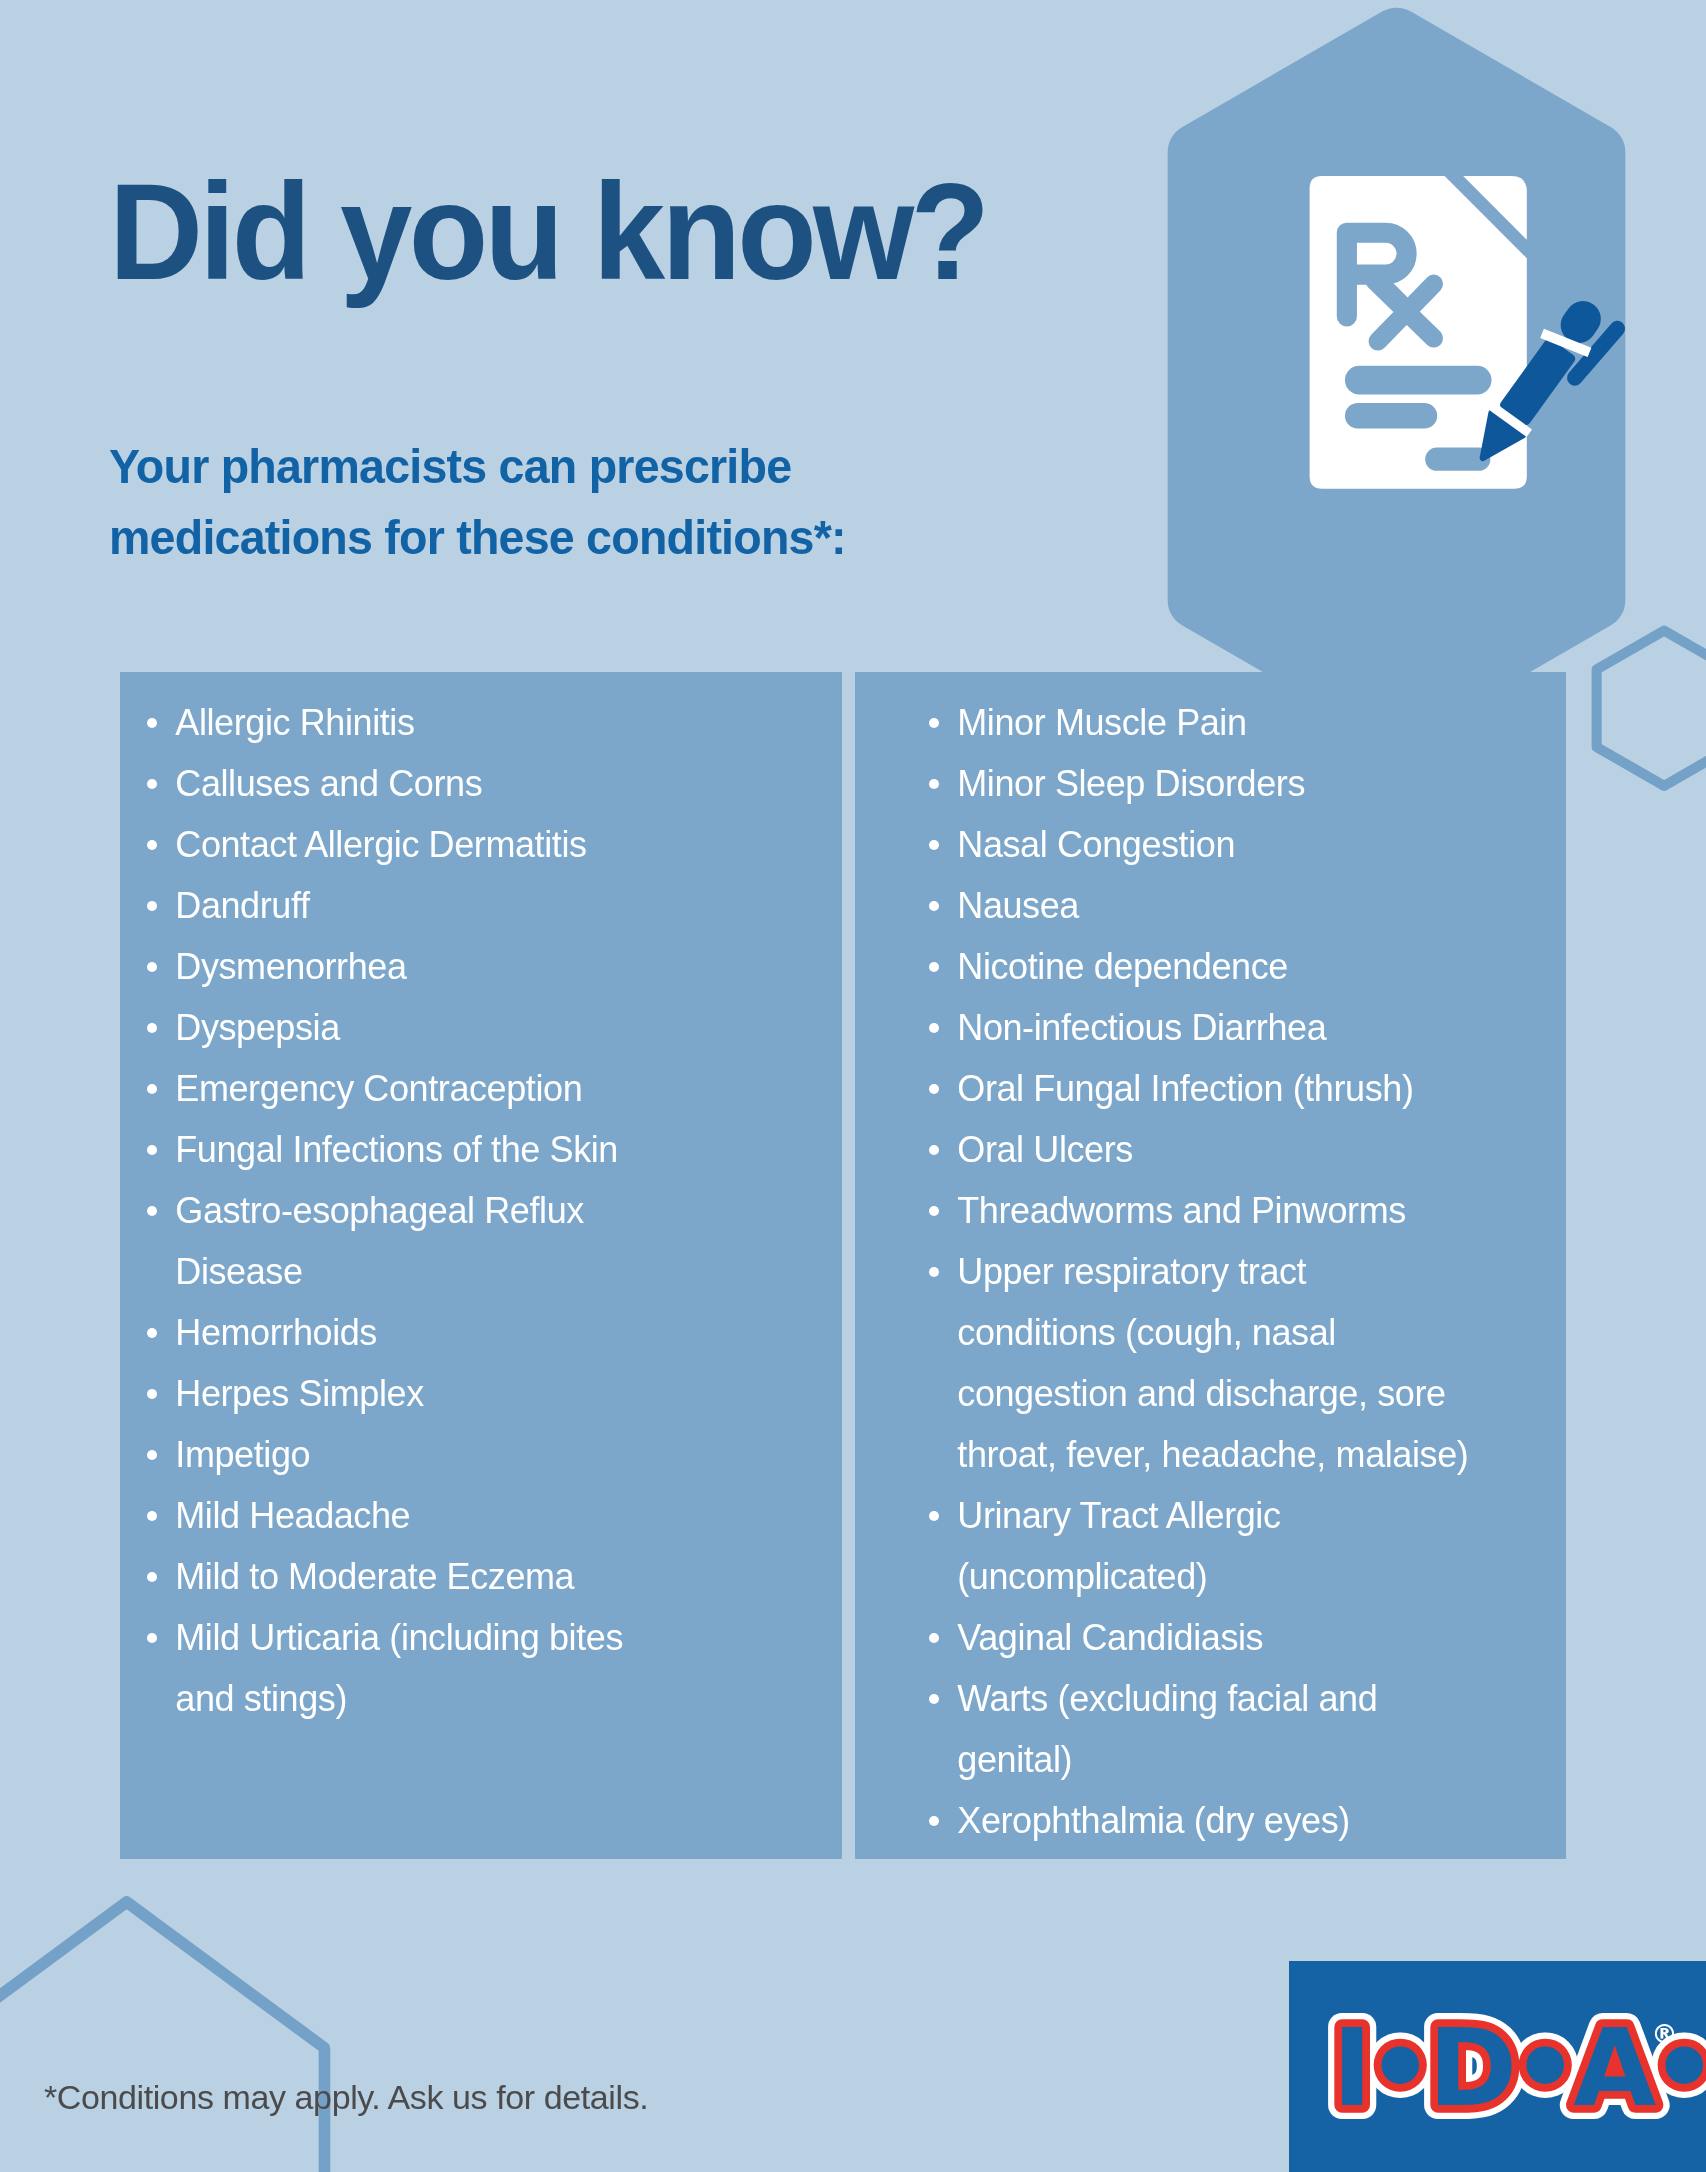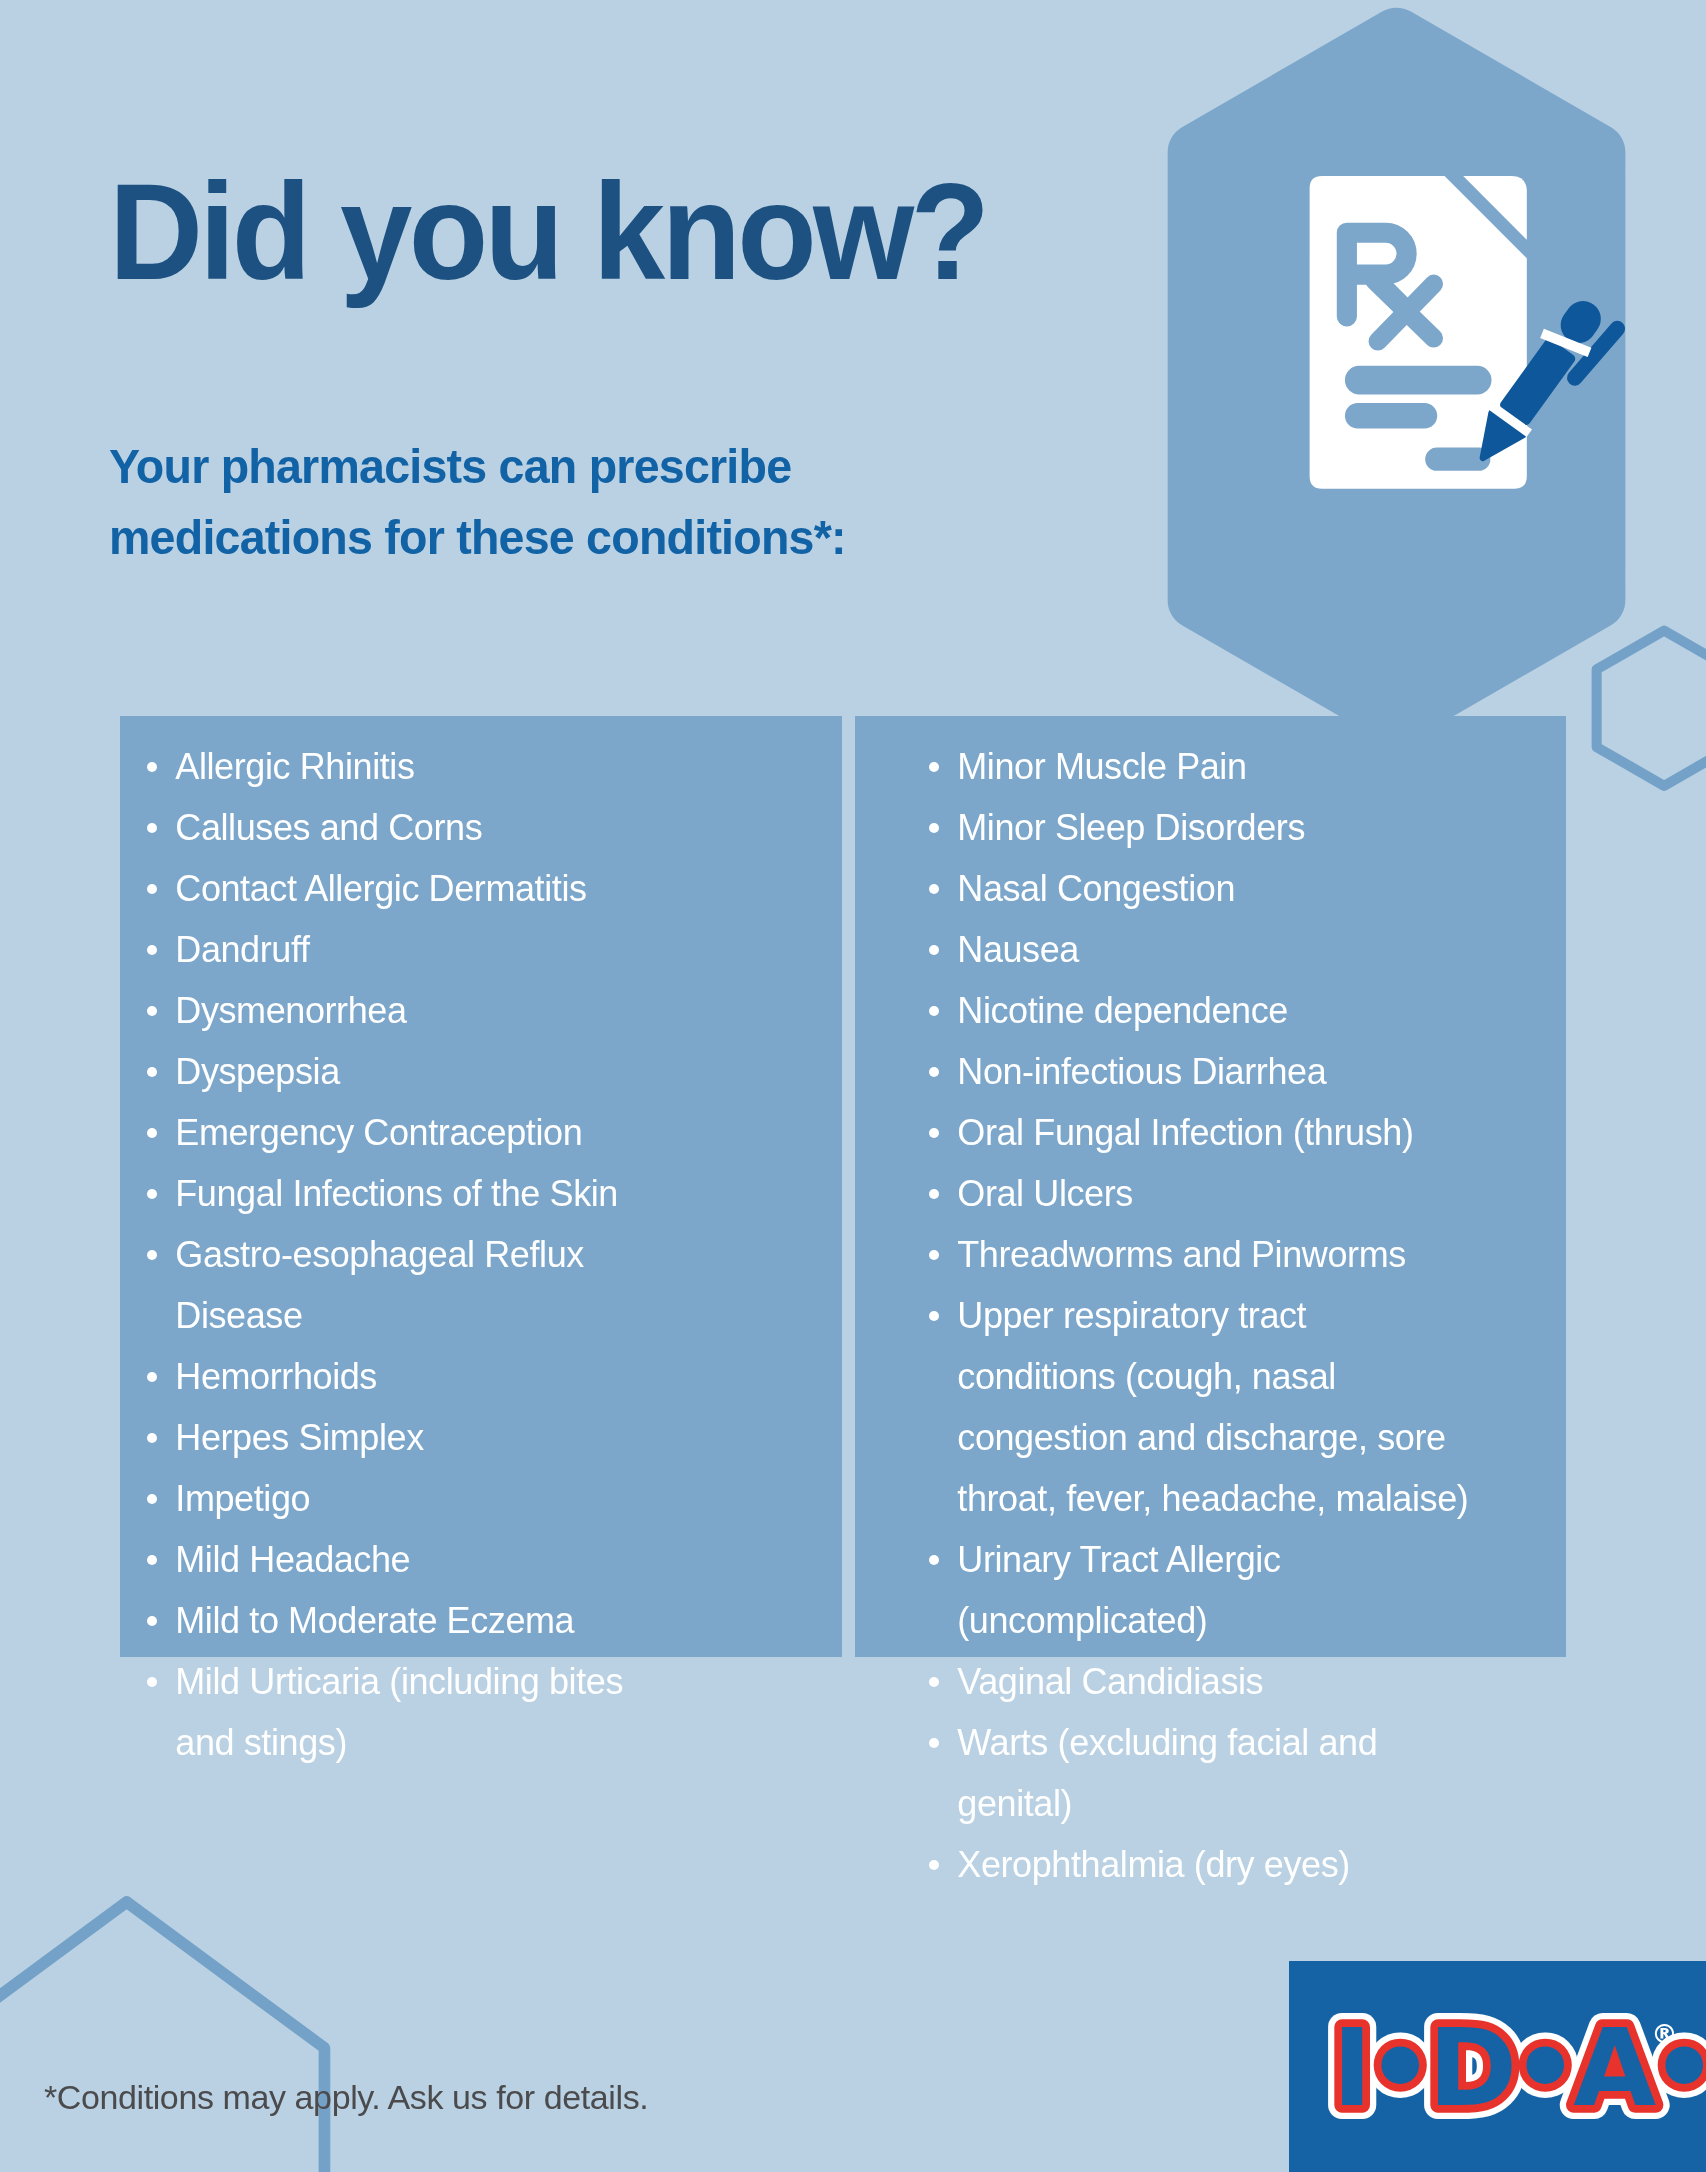--- a/index.html
+++ b/index.html
@@ -28,23 +28,22 @@
     letter-spacing:-3.9px;color:var(--accent_dark_blue);
     transform:scaleX(.95);transform-origin:left top;white-space:nowrap;
   }
   .page-subtitle{
     position:absolute;left:109px;top:431px;
     font-size:48px;font-weight:700;line-height:71px;
     color:var(--accent_blue);letter-spacing:-0.8px;
     transform:scaleX(.97);transform-origin:left top;white-space:nowrap;
   }
   .panel{
-    position:absolute;top:672px;height:941px;
+    position:absolute;top:672px;height:1187px;
     background:var(--panel_blue);
-    margin-top:44px;
   }
   .panel.left{left:120px;width:722px;}
   .panel.right{left:855px;width:711px;padding-left:47px;}
   .condition-list{
     list-style:none;padding:20px 7.8px 0 22px;
   }
   .condition-list li{
     display:flex;align-items:flex-start;
     color:var(--white);font-size:36px;line-height:61px;
     letter-spacing:-0.4px;

